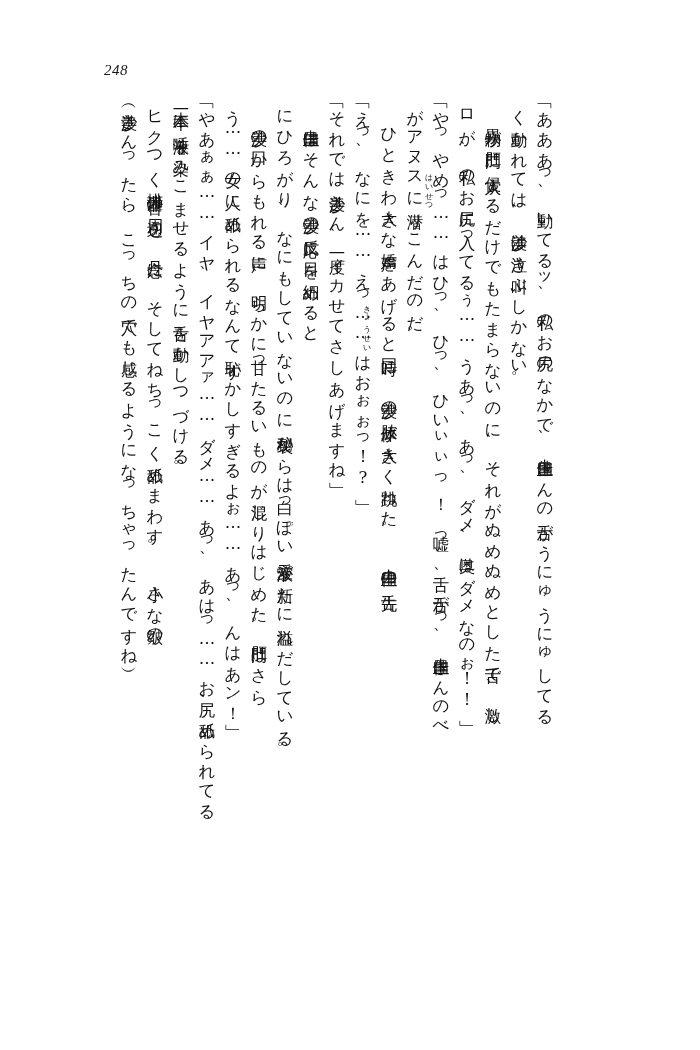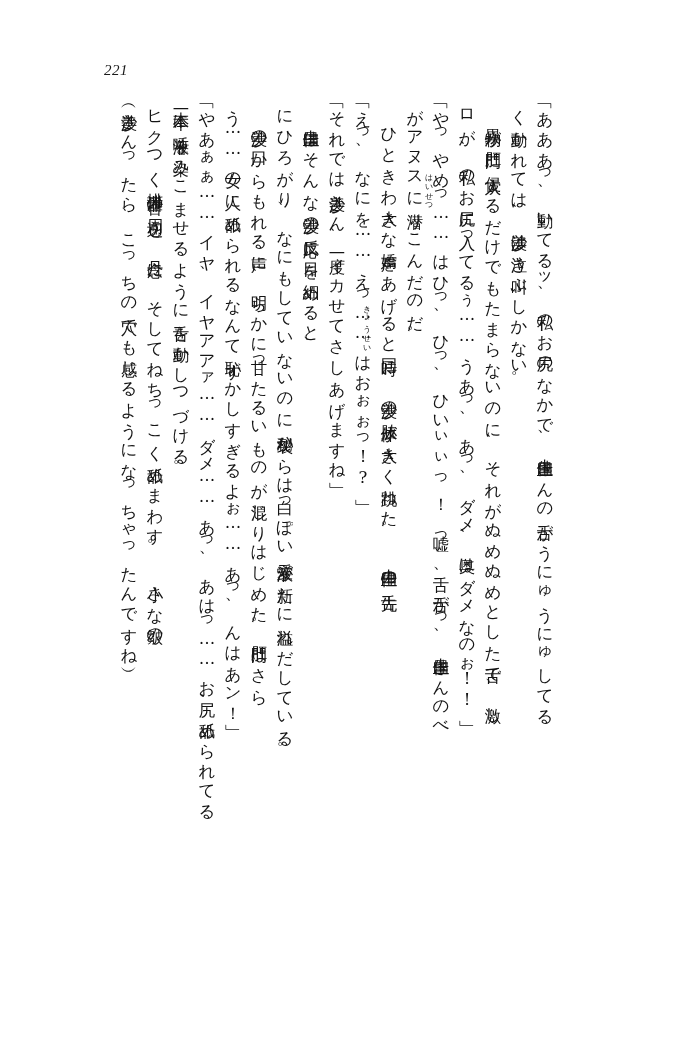--- a/index.html
+++ b/index.html
@@ -78,21 +78,21 @@
   #ruby-2 {
     right: 330px;
     top: 300px;
   }
 </style>
 </head>
 <body>
 
 <div id="page">
 
-  <div id="page-number">221</div>
+  <div id="page-number">248</div>
 
   <div id="body-text">
     <div class="line first">（美沙さんったら、こっちの穴でも感じるようになっちゃったんですね）</div>
     <div class="line">ヒクつく排泄器官の周辺を、丹念に、そしてねちっこく舐めまわす。　小さな皺の</div>
     <div class="line">本一本に唾液を染みこませるように舌を動かしつづける。</div>
     <div class="line">「やあぁぁ……イヤ、イヤアアァ……ダメ……あっ、あはっ……お尻、舐められてる</div>
     <div class="line">う……女の人に舐められるなんて恥ずかしすぎるよぉ……あっ、んはあン！」</div>
     <div class="line">　美沙の口からもれる声に、明らかに甘ったるいものが混じりはじめた。肛門はさら</div>
     <div class="line">にひろがり、なにもしていないのに秘裂からは白っぽい愛液が新たに溢れだしている。</div>
     <div class="line">　由佳里はそんな美沙の反応に目を細めると、</div>

